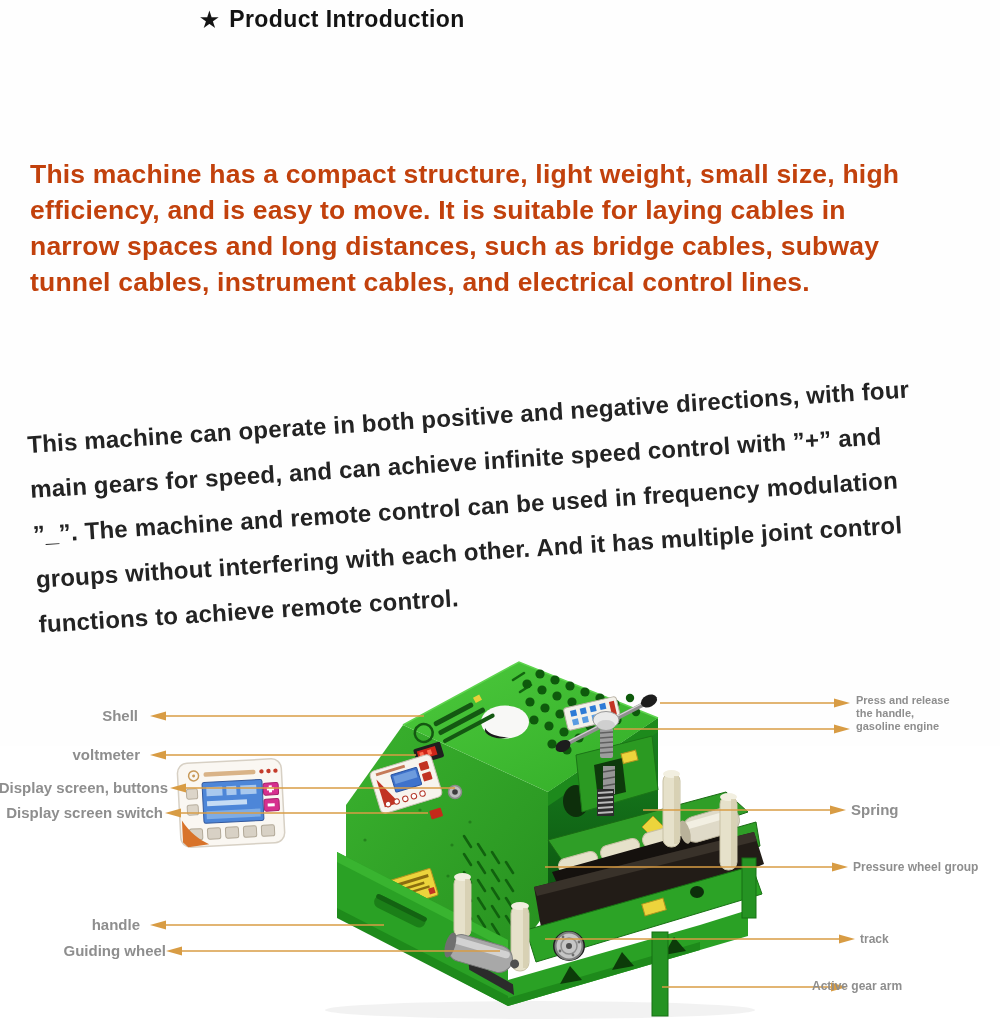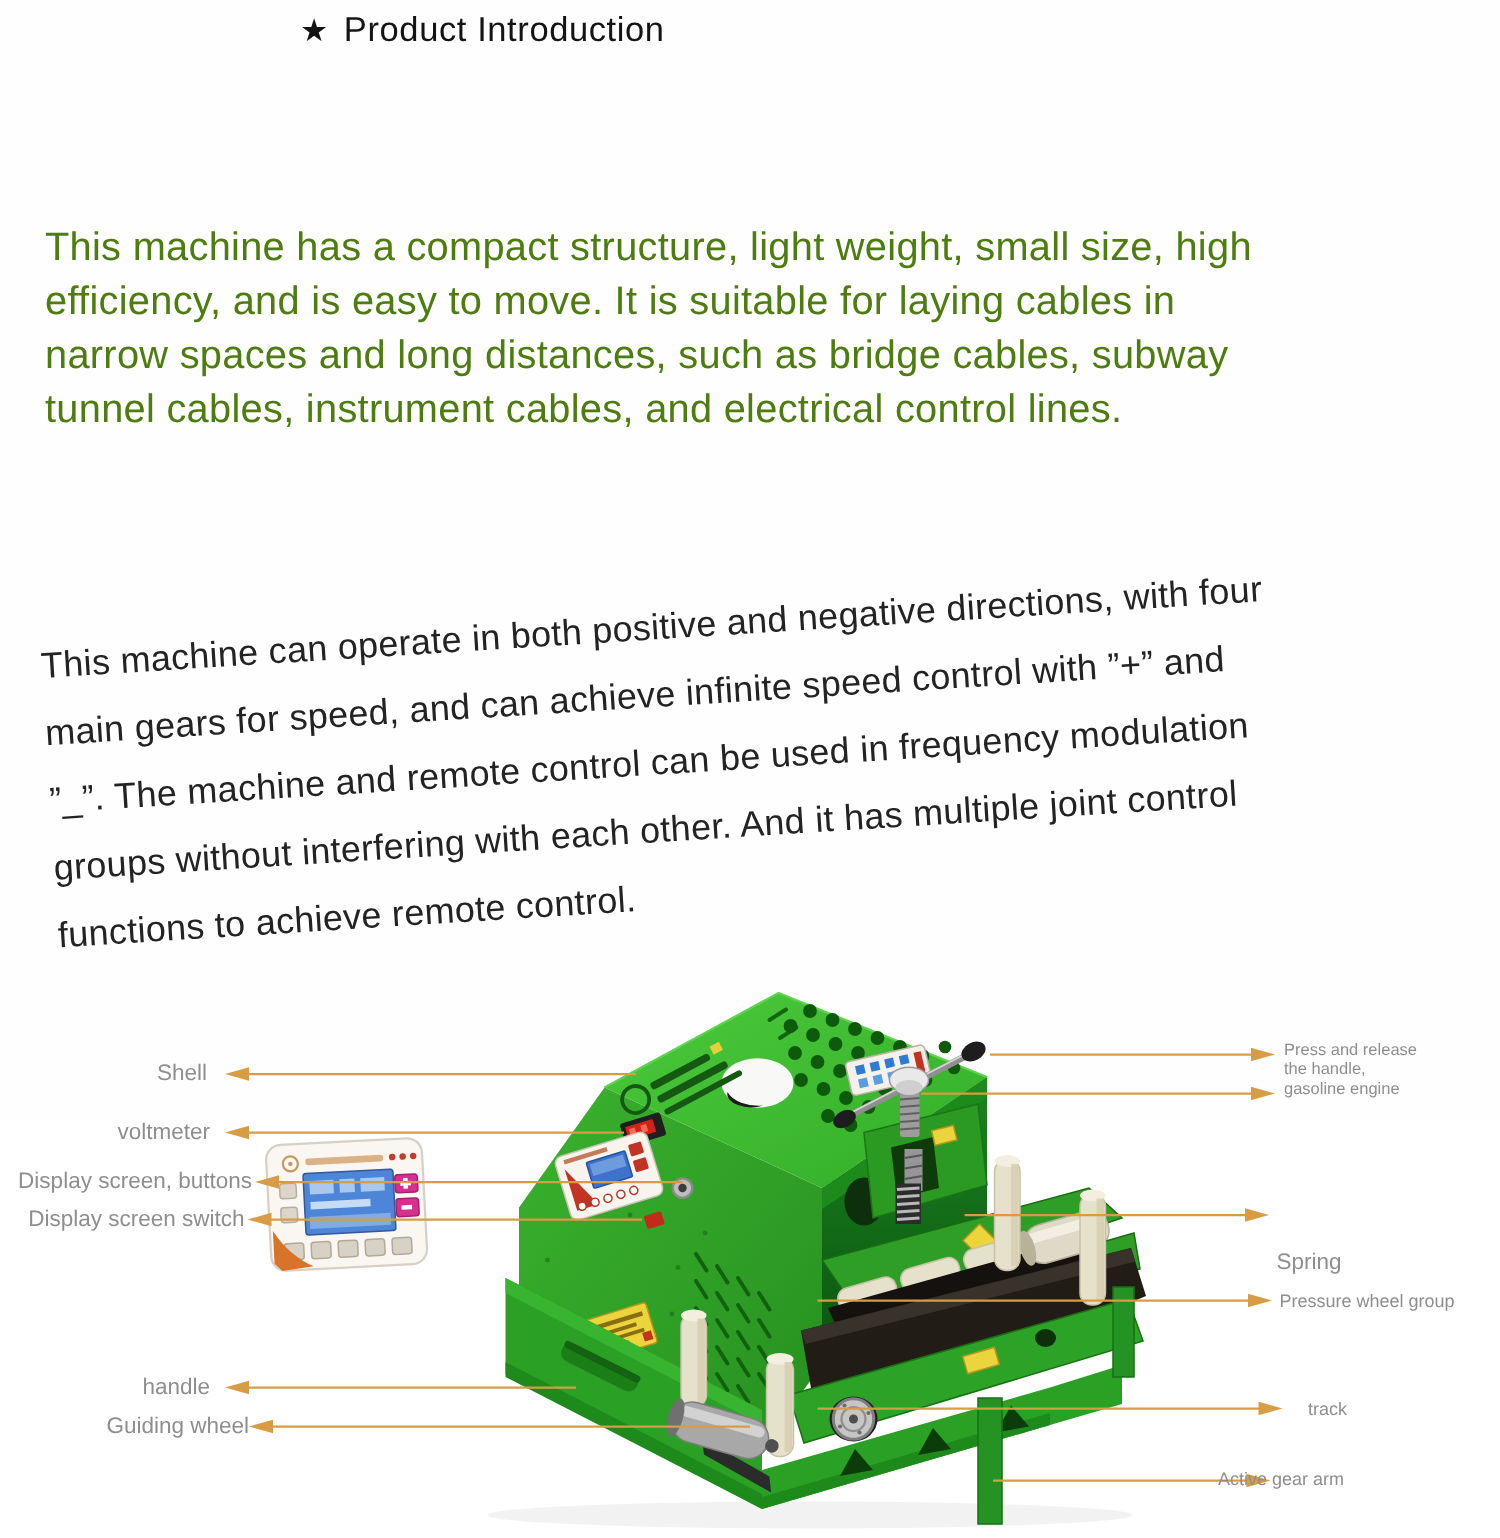--- a/index.html
+++ b/index.html
@@ -3,26 +3,26 @@
 <meta charset="utf-8">
 <style>
   :root{
     --arrow:#d89c44; --label_text:#8e8e8e; --title_text:#141414; --body_text:#1f1f1f;
     --green_top:#41bd33; --green_front:#2fa428; --green_dark:#117014; --base_green:#2aa125;
     --belt:#221c17; --cream:#e6e1ca; --yellow:#ecd43c;
   }
   html,body{margin:0;padding:0;}
   body{width:1000px;height:1025px;background:#ffffff;overflow:hidden;
        font-family:"Liberation Sans",sans-serif;color:var(--body_text);}
-  .page{position:relative;width:1000px;height:746px;background:#fefefe;}
+  .page{position:relative;width:1000px;height:746px;background:#fefefe;font-weight:bold;}
   .title{position:absolute;left:200px;top:6px;font-size:23px;color:var(--title_text);
          letter-spacing:.4px;white-space:nowrap;}
   .title .star{margin-right:10px;font-size:21px;}
   .para{position:absolute;white-space:nowrap;}
-  .p1{left:30px;top:146px;font-size:26.5px;line-height:36px;letter-spacing:.2px;color:#4d7c0f;}
+  .p1{left:30px;top:156px;font-size:26.5px;line-height:36px;letter-spacing:.2px;color:#c2410c;}
   .p2{left:30px;top:310px;font-size:23px;line-height:29.5px;letter-spacing:.2px;color:#2b2b2b;}
   .p3{left:26px;top:422px;font-size:24px;line-height:45px;letter-spacing:.2px;color:#232323;
       transform:rotate(-3.6deg);transform-origin:0 0;}
   .figure{position:absolute;left:0;top:640px;width:1000px;height:385px;}
   .fig-svg{position:absolute;left:0;top:0;width:1000px;height:385px;}
   .dlabel{position:absolute;font-size:15px;color:var(--label_text);white-space:nowrap;line-height:14px;}
   .dlabel.right-al{text-align:right;}
   .dlabel.small{font-size:11px;line-height:13px;}
   .aline{stroke:var(--arrow);stroke-width:1.5;fill:none;}
   .ahead{fill:var(--arrow);} .base-face{fill:var(--base_green);}
@@ -413,19 +413,19 @@
     <div class="dlabel right-al" style="right:832px;top:141px;">Display screen, buttons</div>
     <div class="dlabel right-al" style="right:837px;top:166px;">Display screen switch</div>
     <div class="dlabel right-al" style="right:860px;top:278px;">handle</div>
     <div class="dlabel right-al" style="right:834px;top:304px;">Guiding wheel</div>
 
     <div class="dlabel small" style="left:856px;top:54px;">
       <div>Press and release</div>
       <div>the handle,</div>
       <div>gasoline engine</div>
     </div>
-    <div class="dlabel" style="left:851px;top:163px;margin-top:32px;">Spring</div>
+    <div class="dlabel" style="left:851px;top:163px;">Spring</div>
     <div class="dlabel" style="left:853px;top:220px;font-size:12px;">Pressure wheel group</div>
-    <div class="dlabel" style="left:860px;top:292px;font-size:12px;margin-left:12px;">track</div>
+    <div class="dlabel" style="left:860px;top:292px;font-size:12px;">track</div>
     <div class="dlabel" style="left:812px;top:339px;font-size:12px;">Active gear arm</div>
 
   </div>
 </div>
 
 </body></html>

